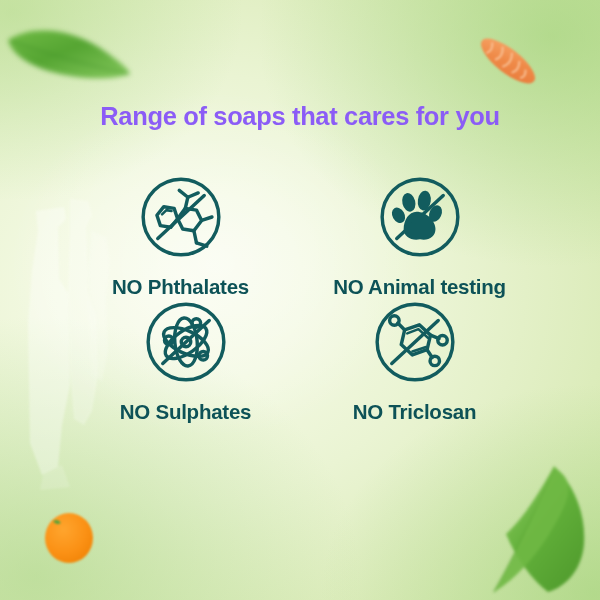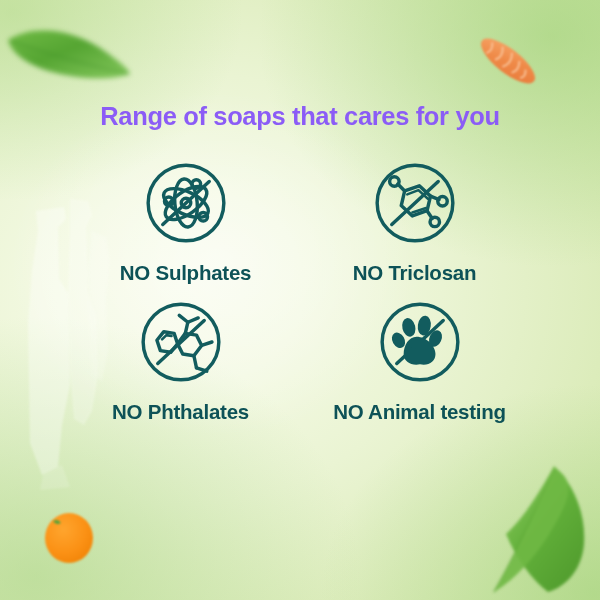--- a/index.html
+++ b/index.html
@@ -242,68 +242,20 @@
     <ellipse cx="26" cy="28" rx="24" ry="25" fill="url(#ogBL)"></ellipse>
     <path d="M10 11 q5 -3 8 2 q-5 3 -8 -2 Z" fill="#5aa33a"></path>
   </svg>
 
   <div class="content">
 
     <div class="headline">Range of soaps that cares for you</div>
 
     <div class="grid">
 
-      <div class="row row-1">
-
-        <div class="cell">
-          <svg class="cell-icon" viewBox="0 0 100 100">
-            <g fill="none" stroke="#125c5e" stroke-width="4" stroke-linecap="round" stroke-linejoin="round">
-              <circle cx="50" cy="50" r="44"></circle>
-
-              <ellipse cx="50" cy="50" rx="28" ry="13" transform="rotate(25 50 50)"></ellipse>
-              <ellipse cx="50" cy="50" rx="28" ry="13" transform="rotate(85 50 50)"></ellipse>
-              <ellipse cx="50" cy="50" rx="28" ry="13" transform="rotate(145 50 50)"></ellipse>
-
-              <circle cx="50" cy="50" r="5.5"></circle>
-
-              <circle cx="62" cy="28" r="5"></circle>
-              <circle cx="30" cy="48" r="5"></circle>
-              <circle cx="70" cy="66" r="5"></circle>
-
-              <line x1="23" y1="75" x2="77" y2="25"></line>
-            </g>
-          </svg>
-          <div class="cell-label">NO Sulphates</div>
-        </div>
-
-        <div class="cell">
-          <svg class="cell-icon" viewBox="0 0 100 100">
-            <g fill="none" stroke="#125c5e" stroke-width="4" stroke-linecap="round" stroke-linejoin="round">
-              <circle cx="50" cy="50" r="44"></circle>
-
-              <path d="M38 36 L55 30 L68 42 L64 59 L47 65 L34 53 Z"></path>
-              <path d="M41 40 L54 35 L65 45" stroke-width="3"></path>
-              <path d="M62 56 L47 61" stroke-width="3"></path>
-
-              <line x1="38" y1="36" x2="30" y2="28"></line>
-              <line x1="68" y1="42" x2="78" y2="46"></line>
-              <line x1="64" y1="59" x2="70" y2="68"></line>
-
-              <circle cx="26" cy="25" r="5.5"></circle>
-              <circle cx="82" cy="48" r="5.5"></circle>
-              <circle cx="73" cy="72" r="5.5"></circle>
-
-              <line x1="23" y1="75" x2="77" y2="25"></line>
-            </g>
-          </svg>
-          <div class="cell-label">NO Triclosan</div>
-        </div>
-
-      </div>
-
       <div class="row row-2">
 
         <div class="cell">
           <svg class="cell-icon" viewBox="0 0 100 100">
             <g fill="none" stroke="#125c5e" stroke-width="4" stroke-linecap="round" stroke-linejoin="round">
               <circle cx="50" cy="50" r="44"></circle>
 
               <path d="M22 48 L30 38 L42 40 L46 52 L38 62 L26 60 Z"></path>
               <path d="M28 47 L33 42 L39 43" stroke-width="3"></path>
 
@@ -333,15 +285,63 @@
               <path d="M46 44 C57 44, 68 54, 68 64 C68 73, 60 78, 50 76
                        C40 78, 31 73, 31 64 C31 54, 37 44, 46 44 Z"></path>
             </g>
             <line x1="23" y1="75" x2="77" y2="25" stroke="#125c5e" stroke-width="4" stroke-linecap="round"></line>
           </svg>
           <div class="cell-label">NO Animal testing</div>
         </div>
 
       </div>
 
+      <div class="row row-1">
+
+        <div class="cell">
+          <svg class="cell-icon" viewBox="0 0 100 100">
+            <g fill="none" stroke="#125c5e" stroke-width="4" stroke-linecap="round" stroke-linejoin="round">
+              <circle cx="50" cy="50" r="44"></circle>
+
+              <ellipse cx="50" cy="50" rx="28" ry="13" transform="rotate(25 50 50)"></ellipse>
+              <ellipse cx="50" cy="50" rx="28" ry="13" transform="rotate(85 50 50)"></ellipse>
+              <ellipse cx="50" cy="50" rx="28" ry="13" transform="rotate(145 50 50)"></ellipse>
+
+              <circle cx="50" cy="50" r="5.5"></circle>
+
+              <circle cx="62" cy="28" r="5"></circle>
+              <circle cx="30" cy="48" r="5"></circle>
+              <circle cx="70" cy="66" r="5"></circle>
+
+              <line x1="23" y1="75" x2="77" y2="25"></line>
+            </g>
+          </svg>
+          <div class="cell-label">NO Sulphates</div>
+        </div>
+
+        <div class="cell">
+          <svg class="cell-icon" viewBox="0 0 100 100">
+            <g fill="none" stroke="#125c5e" stroke-width="4" stroke-linecap="round" stroke-linejoin="round">
+              <circle cx="50" cy="50" r="44"></circle>
+
+              <path d="M38 36 L55 30 L68 42 L64 59 L47 65 L34 53 Z"></path>
+              <path d="M41 40 L54 35 L65 45" stroke-width="3"></path>
+              <path d="M62 56 L47 61" stroke-width="3"></path>
+
+              <line x1="38" y1="36" x2="30" y2="28"></line>
+              <line x1="68" y1="42" x2="78" y2="46"></line>
+              <line x1="64" y1="59" x2="70" y2="68"></line>
+
+              <circle cx="26" cy="25" r="5.5"></circle>
+              <circle cx="82" cy="48" r="5.5"></circle>
+              <circle cx="73" cy="72" r="5.5"></circle>
+
+              <line x1="23" y1="75" x2="77" y2="25"></line>
+            </g>
+          </svg>
+          <div class="cell-label">NO Triclosan</div>
+        </div>
+
+      </div>
+
     </div>
   </div>
 </div>
 
 </body></html>

